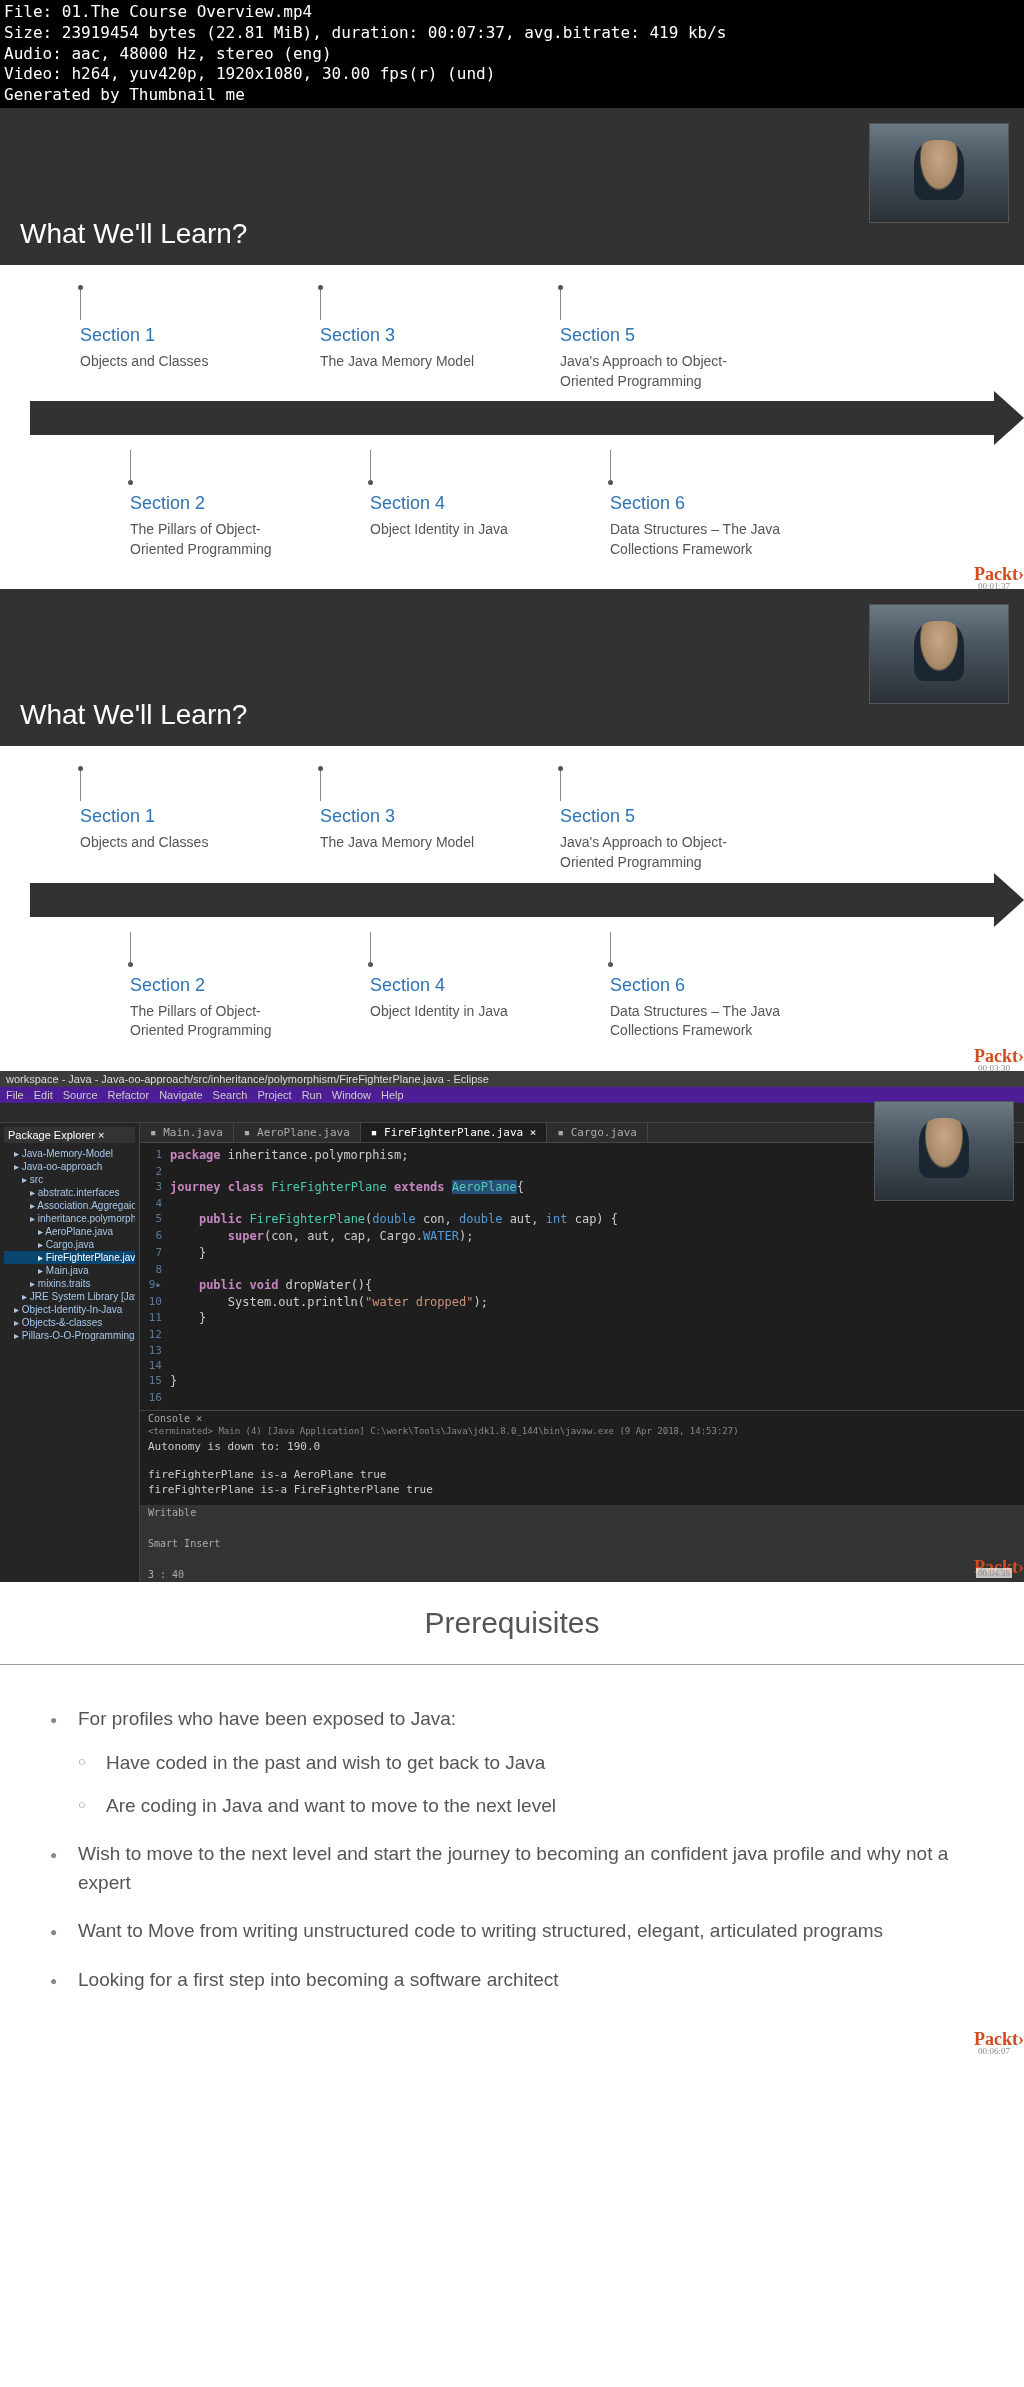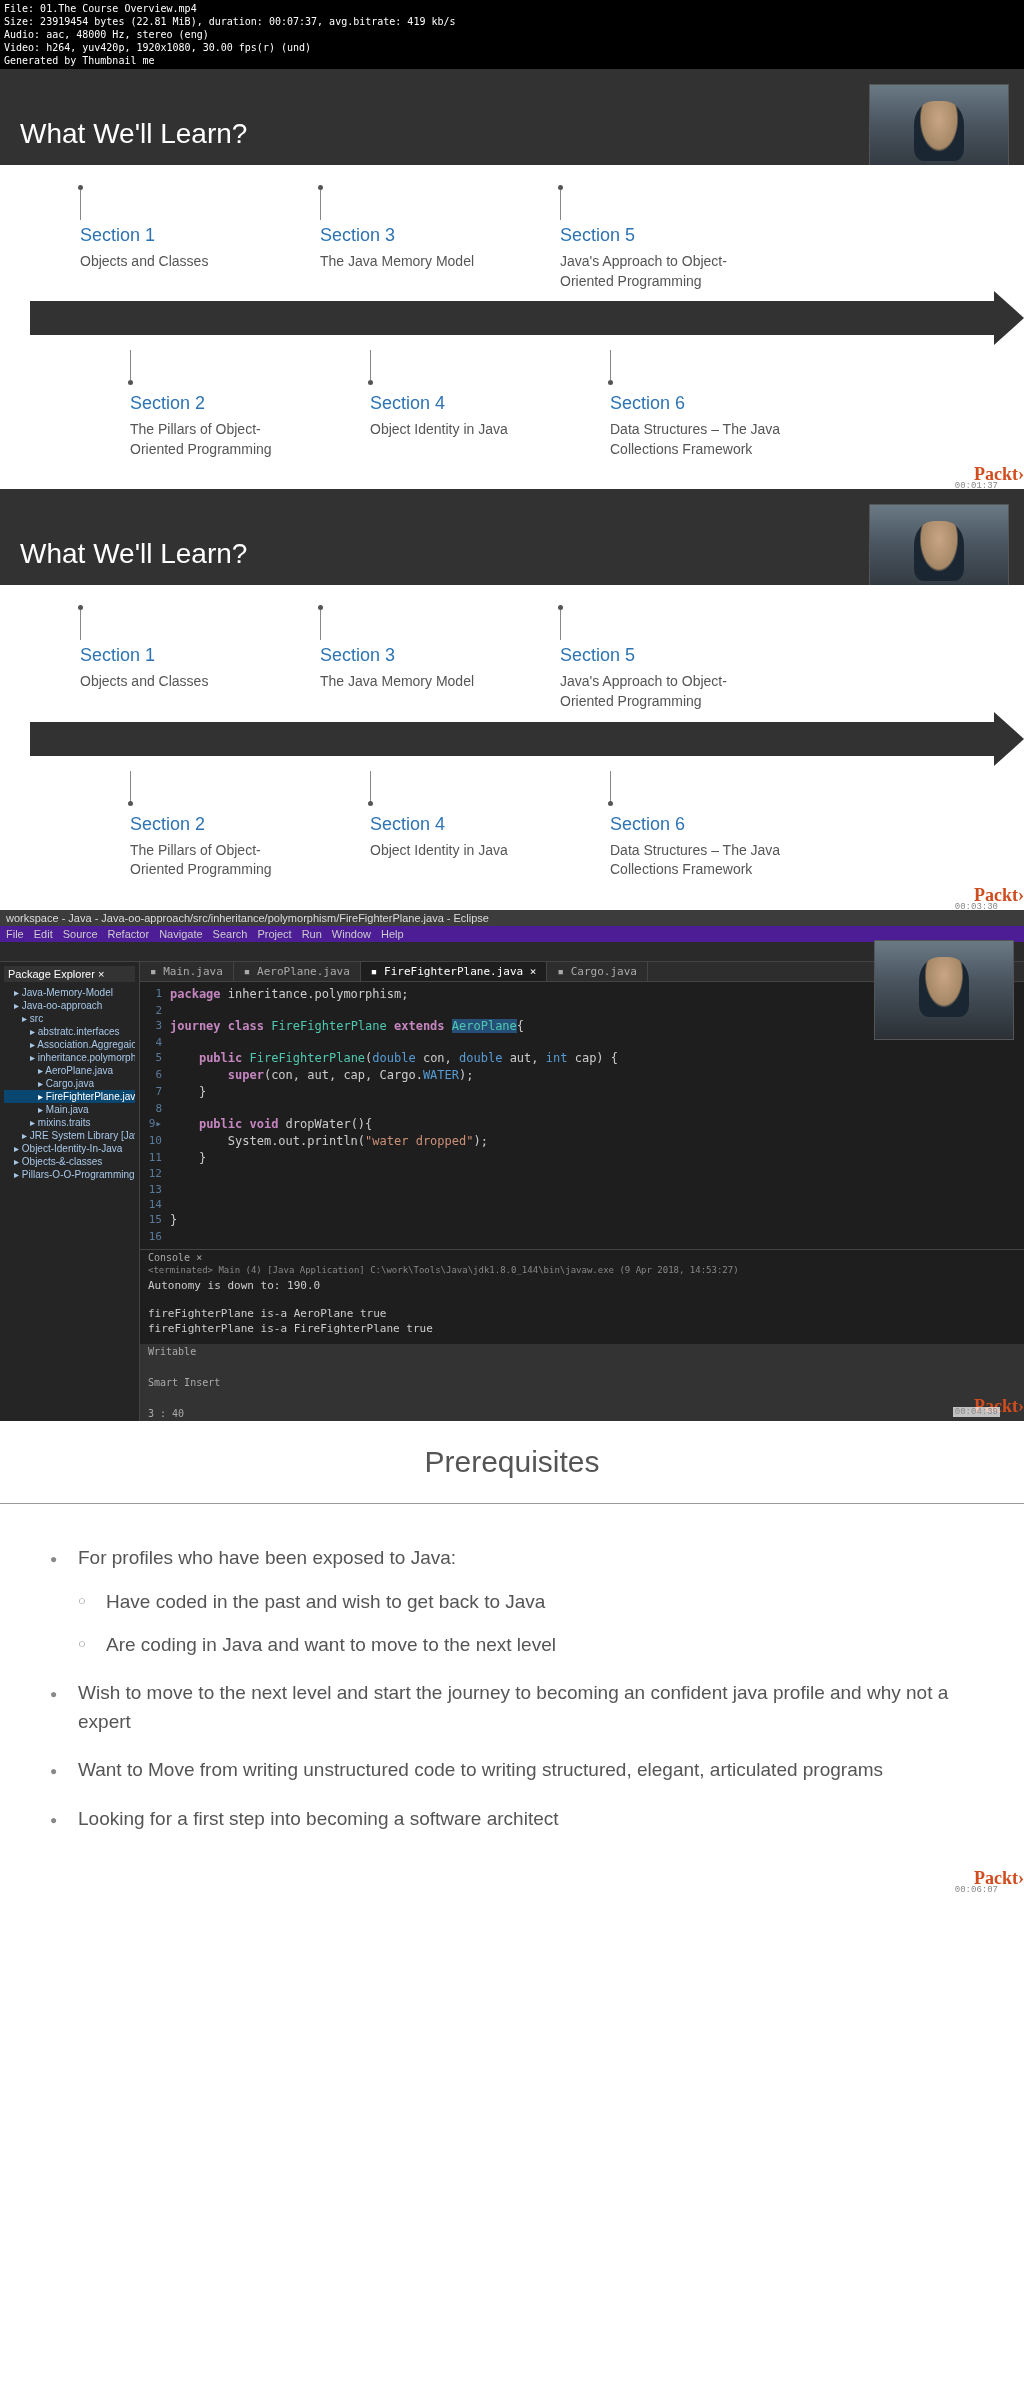--- a/index.html
+++ b/index.html
@@ -1,39 +1,39 @@
 <!DOCTYPE html>
 <html><head>
 <meta charset="utf-8">
 <style>
 * { margin: 0; padding: 0; box-sizing: border-box; }
 body { font-family: 'Segoe UI', Arial, sans-serif; width: 1024px; background: #fff; }
 
-.meta-block { background: #000; color: #fff; font-family: monospace; font-size: 10px; padding: 2px 4px; line-height: 1.3; }
-
-.slide-header { background: #323232; color: #fff; height: 96px; position: relative; display: flex; align-items: flex-end; padding: 0 7px 15px 20px; }
+.meta-block { background: #000; color: #fff; font-family: monospace; font-size: 16px; padding: 2px 4px; line-height: 1.3; }
+
+.slide-header { background: #323232; color: #fff; height: 157px; position: relative; display: flex; align-items: flex-end; padding: 0 7px 15px 20px; }
 .slide-title { font-size: 28px; font-weight: 300; }
 .presenter { position: absolute; top: 15px; right: 15px; width: 140px; height: 100px; background: linear-gradient(180deg, #6a7a85 0%, #4a5560 40%, #2a3035 100%); border: 1px solid #555; }
 .presenter::after { content: ''; position: absolute; left: 50%; top: 50%; width: 50px; height: 60px; transform: translate(-50%, -55%); background: radial-gradient(ellipse at 50% 30%, #c9a585 0%, #a68866 50%, transparent 55%), #1a2733; border-radius: 40% 40% 20% 20%; }
 
 .timeline-slide { background: #fff; padding: 20px 40px 30px 40px; position: relative; }
 .timeline-row-top { display: flex; gap: 60px; margin-left: 40px; margin-bottom: 10px; }
 .timeline-row-bot { display: flex; gap: 60px; margin-left: 90px; margin-top: 10px; }
 .tl-item { width: 180px; }
 .tl-sec { color: #2E74B5; font-size: 18px; font-weight: 400; margin-bottom: 6px; }
 .tl-desc { color: #555; font-size: 14px; line-height: 1.4; }
 .tl-tick-top { width: 1px; height: 30px; background: #888; margin-bottom: 5px; }
 .tl-tick-bot { width: 1px; height: 30px; background: #888; margin-top: 5px; }
 .tl-dot { width: 5px; height: 5px; background: #555; border-radius: 50%; margin-left: -2px; }
 
 .arrow-bar { position: relative; height: 34px; background: #323232; margin: 0 -10px; }
 .arrow-bar::after { content: ''; position: absolute; right: -30px; top: -10px; width: 0; height: 0; border-left: 30px solid #323232; border-top: 27px solid transparent; border-bottom: 27px solid transparent; }
 
 .brand { position: absolute; bottom: 4px; right: 0; font-family: Georgia, serif; font-size: 18px; color: #d14d1f; font-weight: bold; }
-.timestamp-small { position: absolute; bottom: 4px; right: 24px; font-family: Liberation Mono, monospace; font-size: 9px; color: #888; background: rgba(255,255,255,0.7); padding: 0 2px; }
+.timestamp-small { position: absolute; bottom: 4px; right: 12px; font-family: Liberation Serif, serif; font-size: 9px; color: #888; background: rgba(255,255,255,0.7); padding: 0 2px; }
 
 .ide-frame { position: relative; background: #1e1e1e; }
 .ide-titlebar { background: #3c3c3c; color: #ddd; font-size: 11px; padding: 2px 6px; }
 .ide-menubar { background: #4c1d95; color: #ccc; font-size: 11px; padding: 2px 6px; display: flex; gap: 10px; }
 .ide-toolbar { background: #2a2a2a; height: 20px; border-bottom: 1px solid #444; }
 .ide-body { display: flex; }
 .ide-explorer { width: 140px; background: #252526; color: #ccc; font-size: 11px; padding: 4px; border-right: 1px solid #444; }
 .ide-explorer .ex-title { background: #333; color: #fff; padding: 2px 4px; margin-bottom: 4px; font-size: 11px; }
 .tree-item { padding: 1px 0 1px 10px; color: #a8c8e8; font-size: 10px; white-space: nowrap; overflow: hidden; }
 .tree-item.sel { background: #094771; color: #fff; }

